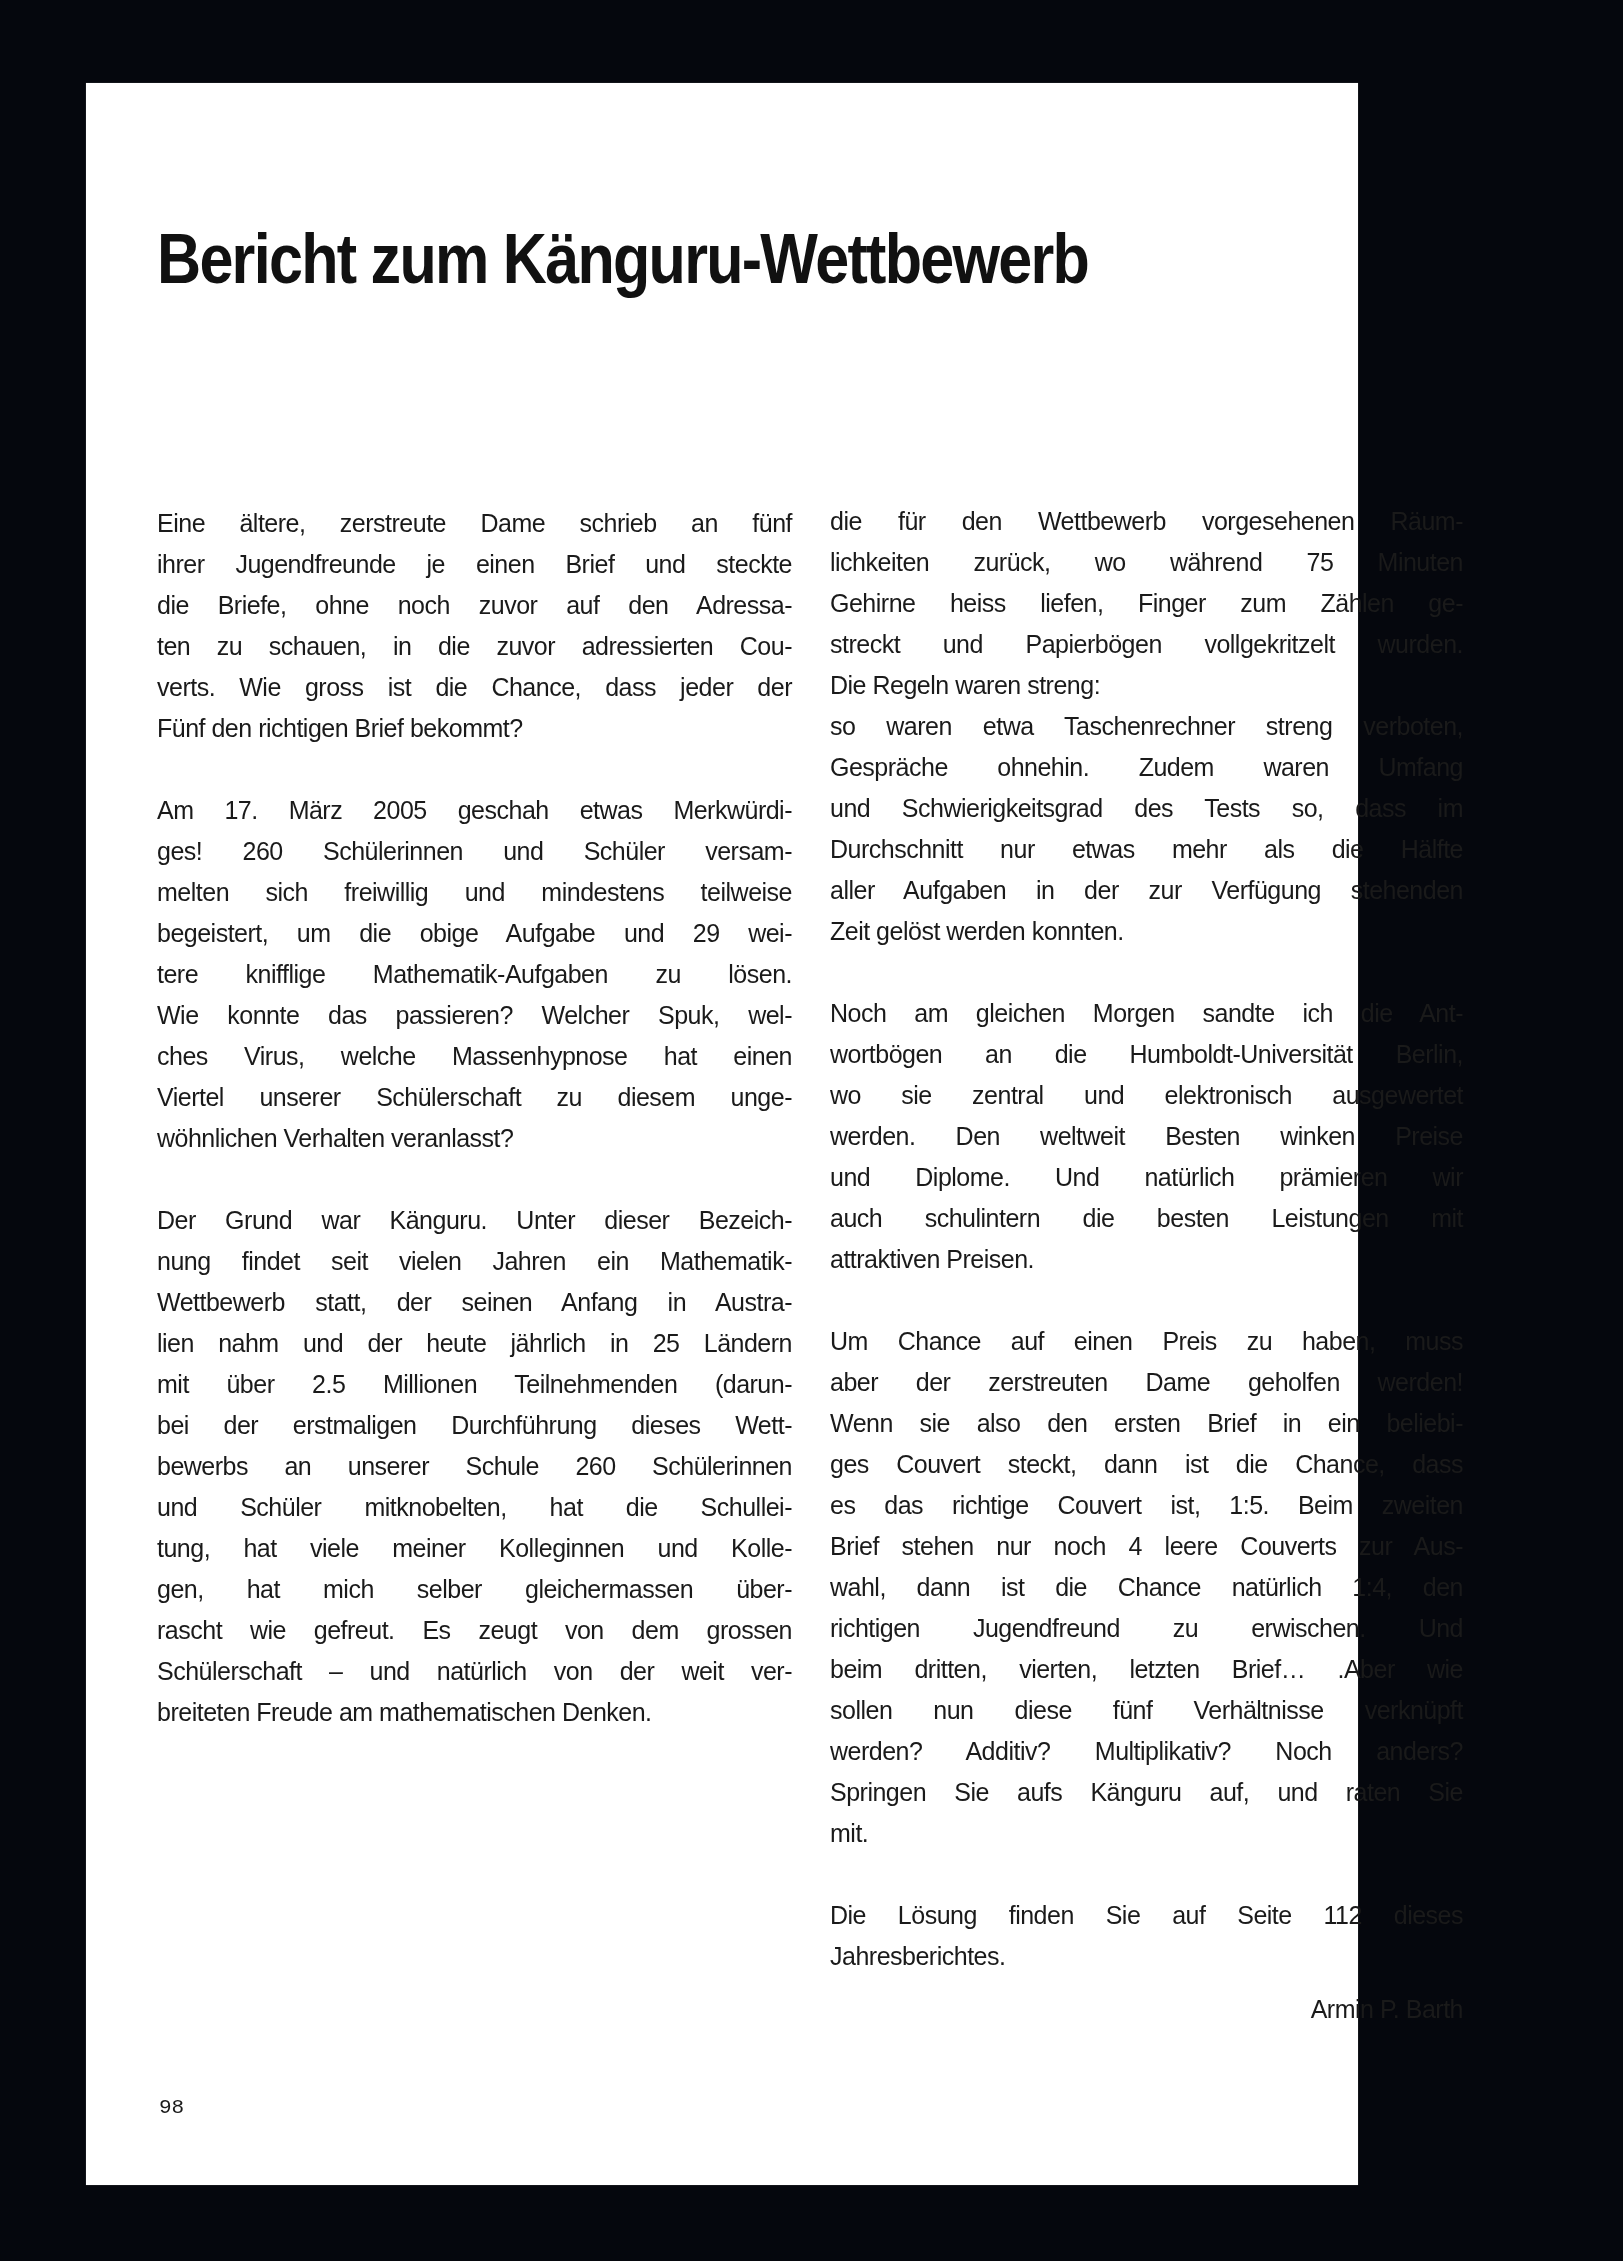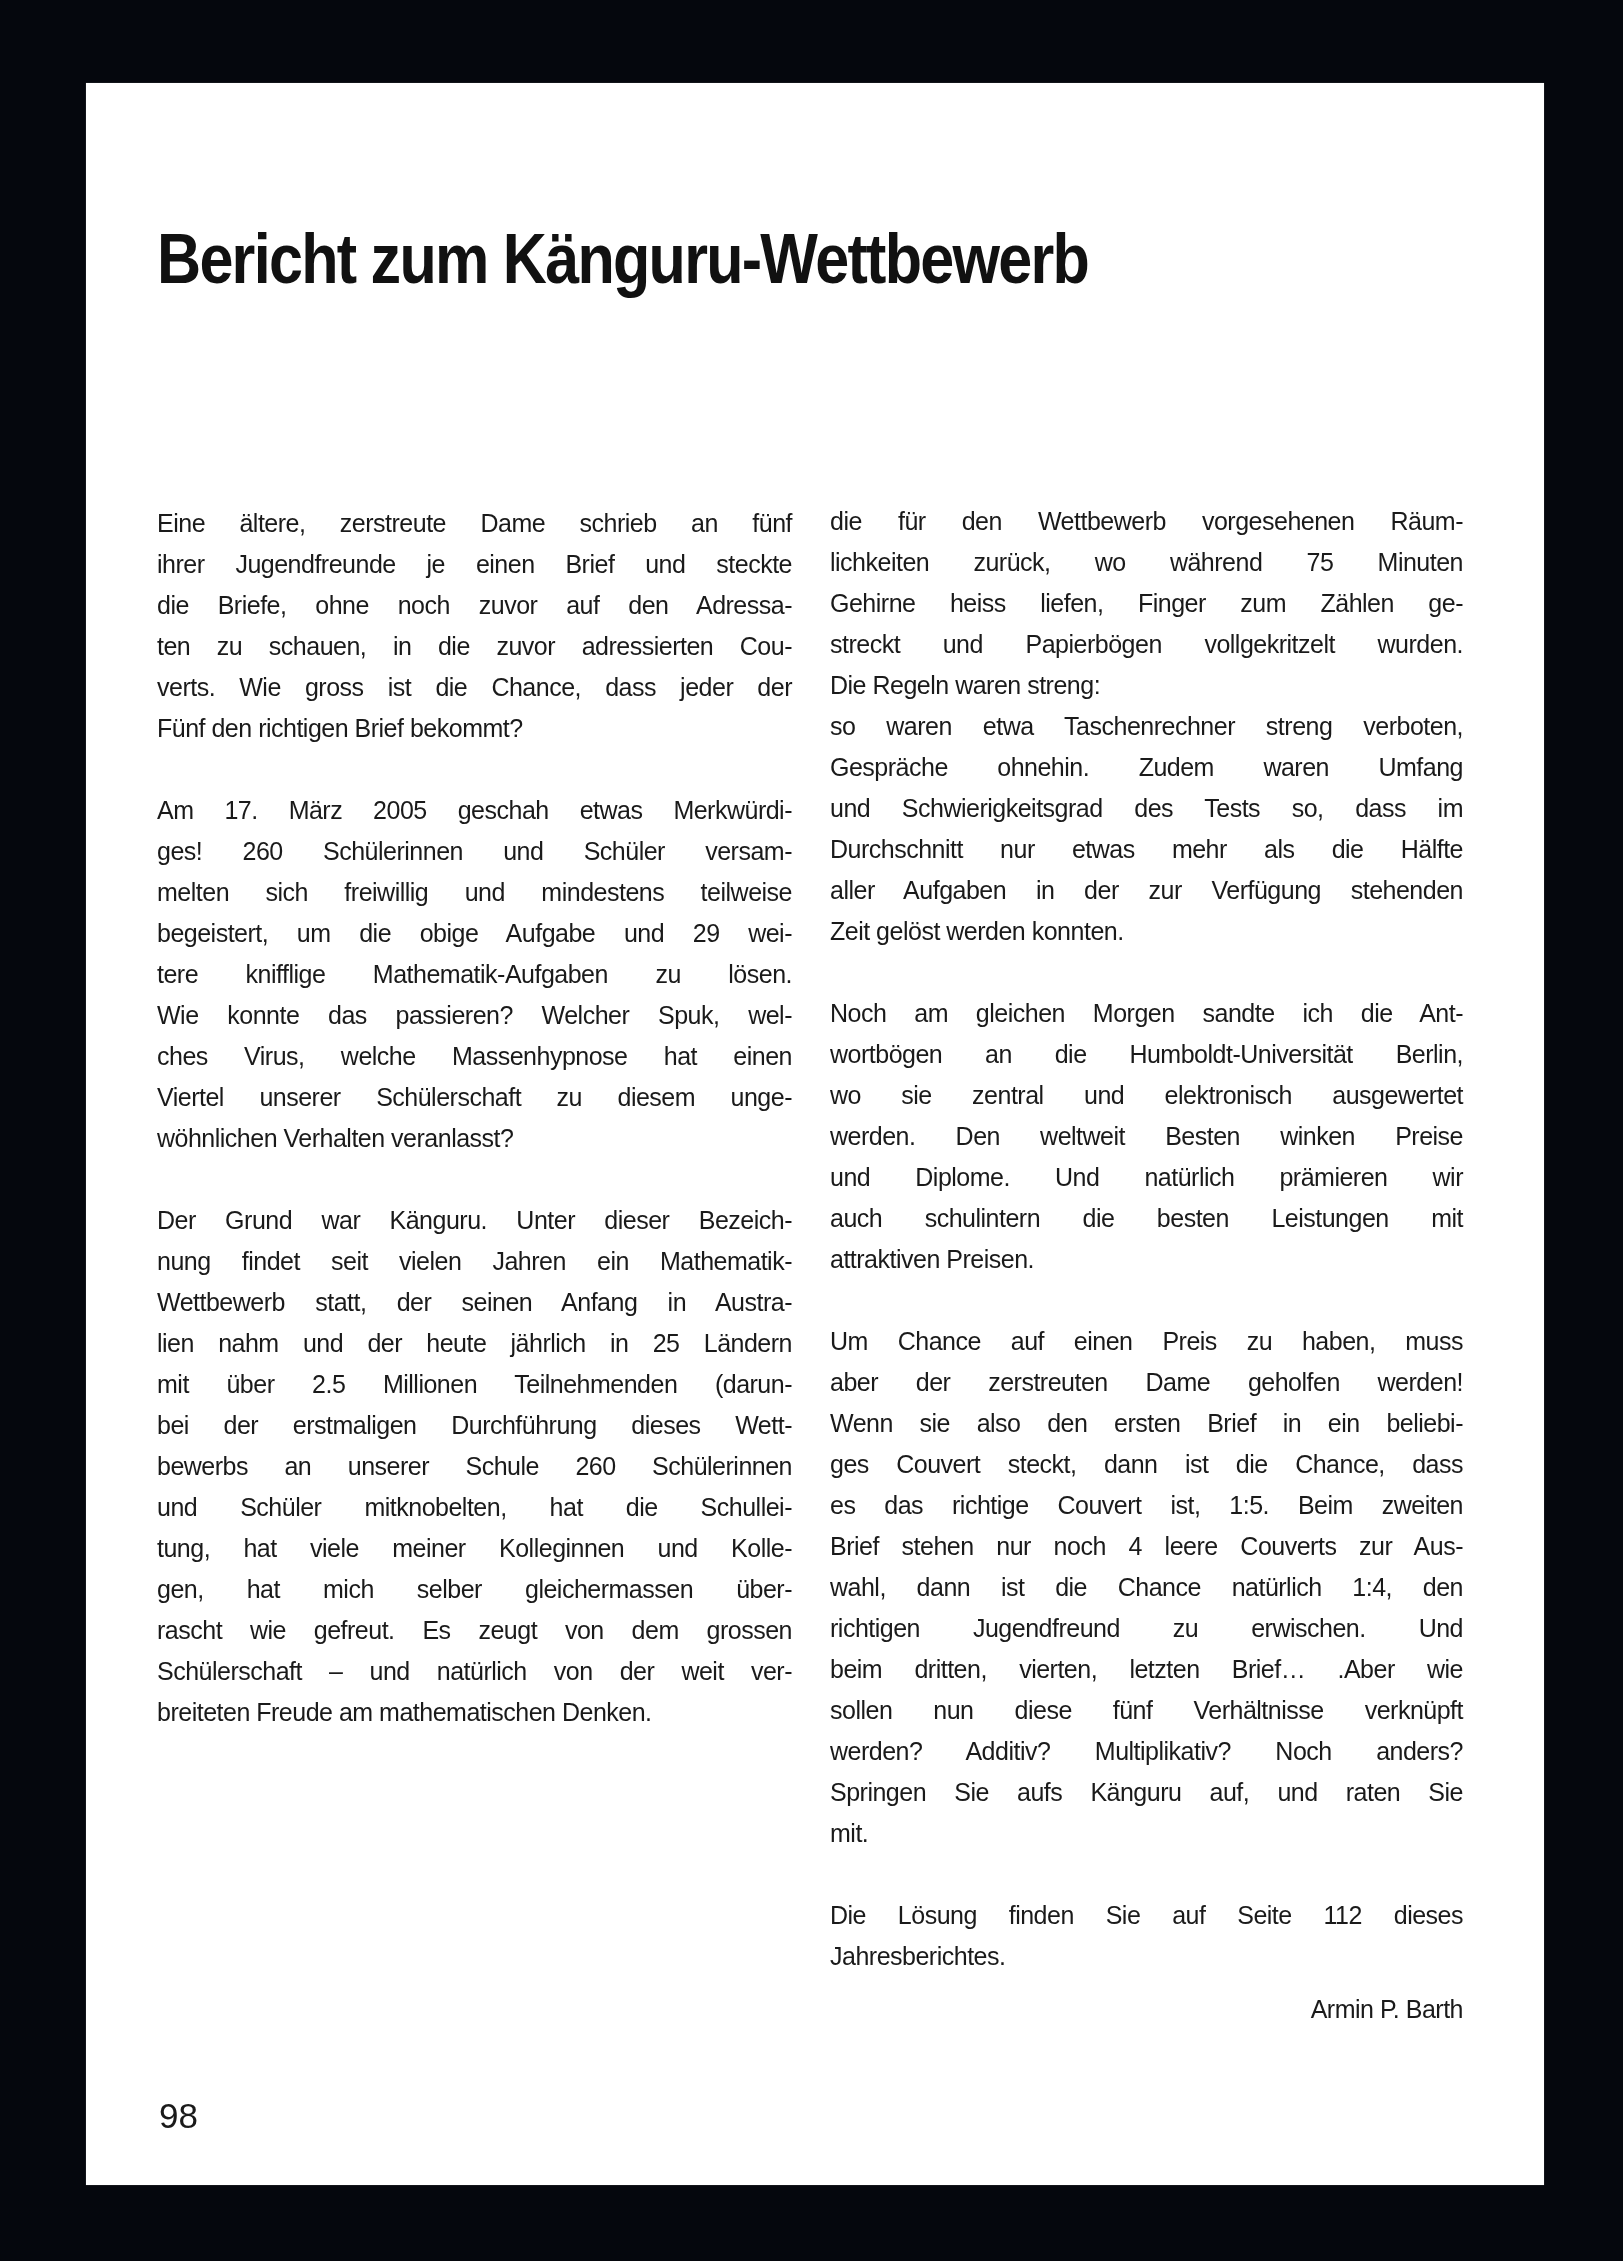--- a/index.html
+++ b/index.html
@@ -11,21 +11,21 @@
       height: 2261px;
       background: #05070d;
       position: relative;
       overflow: hidden;
       font-family: "Liberation Sans", "DejaVu Sans", sans-serif;
     }
     .sheet {
       position: absolute;
       left: 86px;
       top: 83px;
-      width: 1458px;
+      width: 1272px;
       height: 2102px;
       background: #ffffff;
       box-shadow: 0 0 0.8px #888;
     }
     .title {
       position: absolute;
       left: 71px;
       top: 135px;
       margin: 0;
       font-family: "Liberation Sans", "DejaVu Sans", sans-serif;
@@ -69,22 +69,22 @@
     .signature {
       display: block;
       text-align: right;
       height: 41px;
       margin-top: 12px;
     }
     .page-number {
       position: absolute;
       left: 73px;
       top: 2013px;
-      font-family: Liberation Sans, sans-serif;
-      font-size: 35px;
+      font-family: Liberation Mono, monospace;
+      font-size: 21px;
       color: #1a1a1a;
     }
   </style>
 </head>
 <body>
 
 <div class="sheet">
 
   <h1 class="title">Bericht zum Känguru-Wettbewerb</h1>
 

